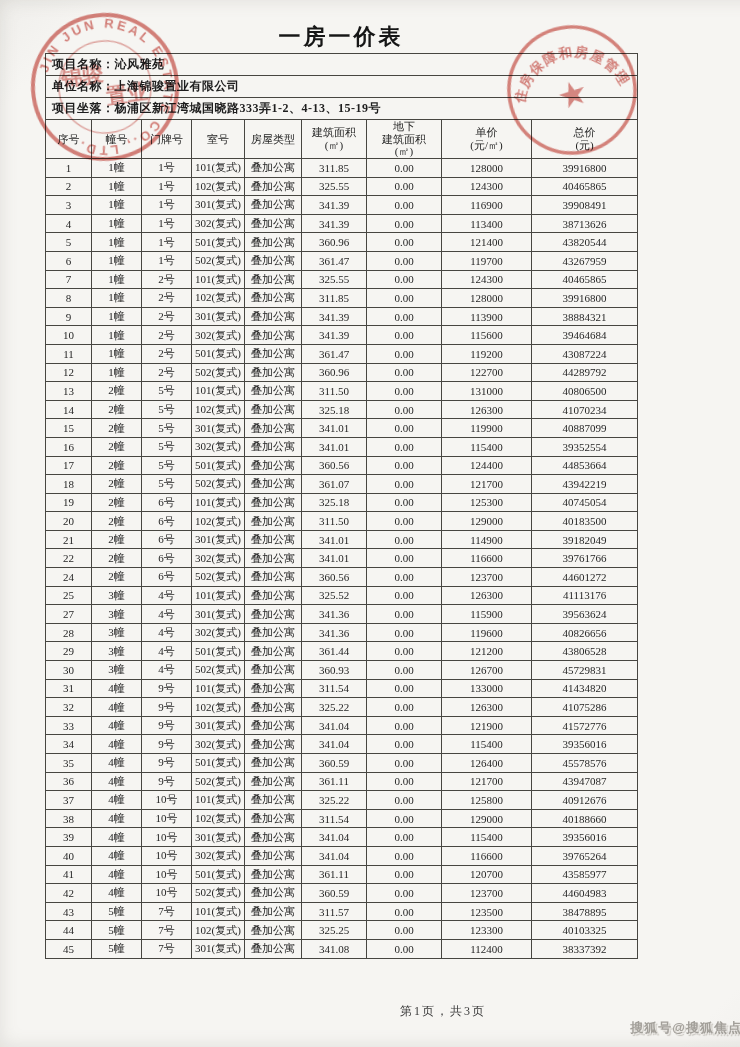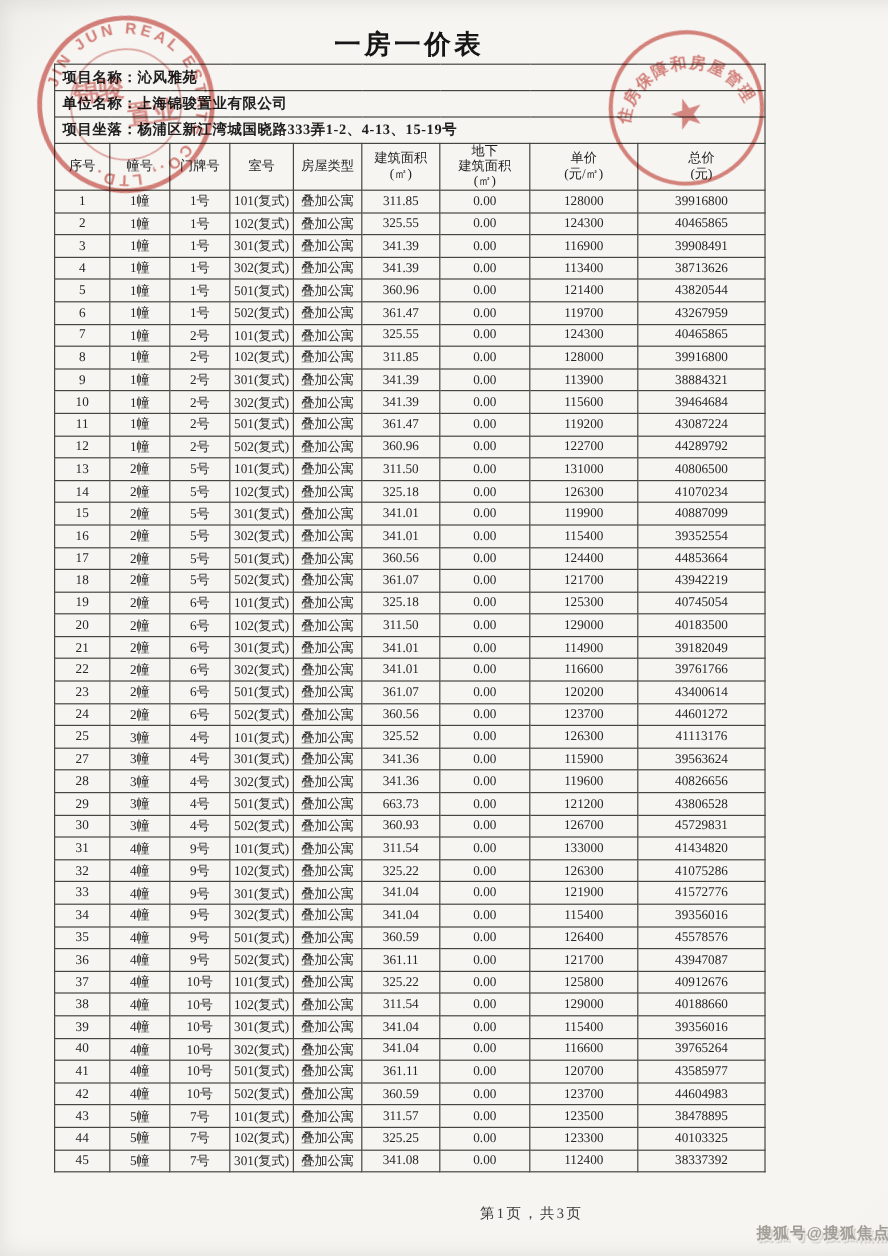--- a/index.html
+++ b/index.html
@@ -359,31 +359,20 @@
           <td>2幢</td>
           <td>6号</td>
           <td>302(复式)</td>
           <td>叠加公寓</td>
           <td>341.01</td>
           <td>0.00</td>
           <td>116600</td>
           <td>39761766</td>
         </tr>
         <tr>
-          <td>23</td>
-          <td>2幢</td>
-          <td>6号</td>
-          <td>501(复式)</td>
-          <td>叠加公寓</td>
-          <td>361.07</td>
-          <td>0.00</td>
-          <td>120200</td>
-          <td>43400614</td>
-        </tr>
-        <tr>
           <td>24</td>
           <td>2幢</td>
           <td>6号</td>
           <td>502(复式)</td>
           <td>叠加公寓</td>
           <td>360.56</td>
           <td>0.00</td>
           <td>123700</td>
           <td>44601272</td>
         </tr>
@@ -419,21 +408,21 @@
           <td>0.00</td>
           <td>119600</td>
           <td>40826656</td>
         </tr>
         <tr>
           <td>29</td>
           <td>3幢</td>
           <td>4号</td>
           <td>501(复式)</td>
           <td>叠加公寓</td>
-          <td>663.73</td>
+          <td>361.44</td>
           <td>0.00</td>
           <td>121200</td>
           <td>43806528</td>
         </tr>
         <tr>
           <td>30</td>
           <td>3幢</td>
           <td>4号</td>
           <td>502(复式)</td>
           <td>叠加公寓</td>

